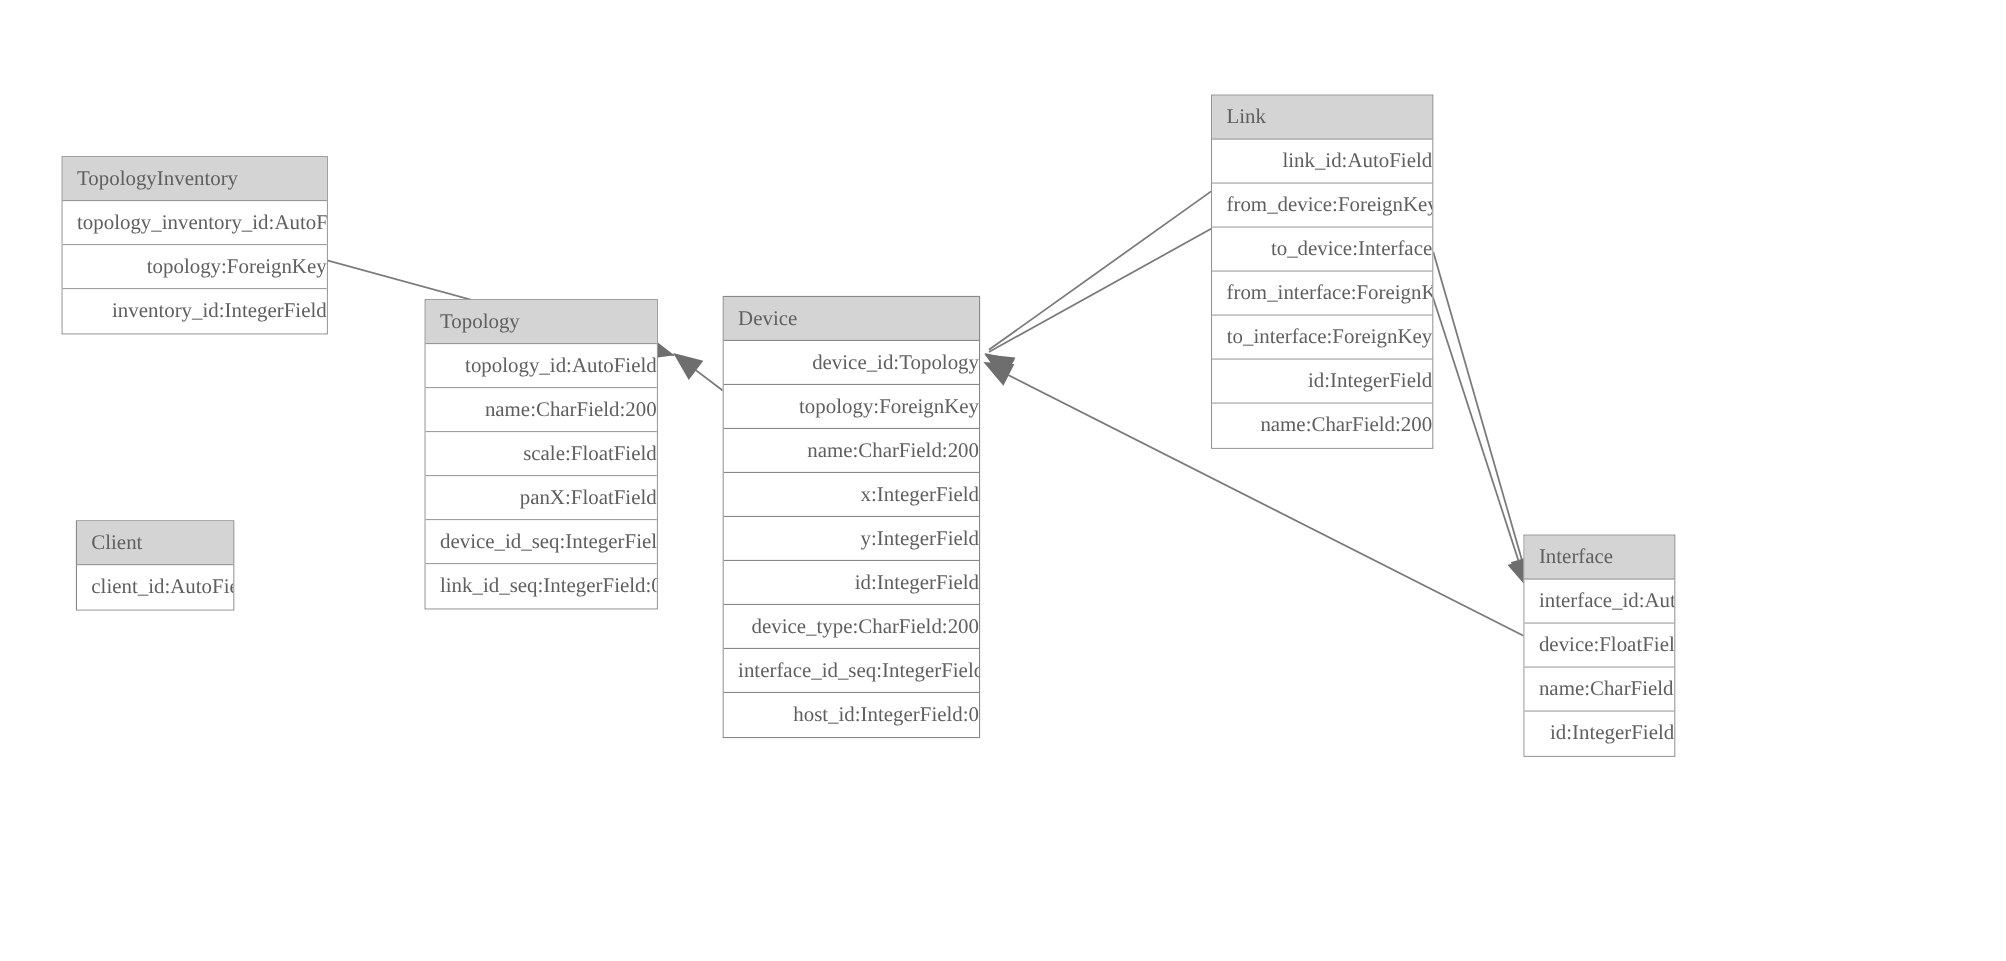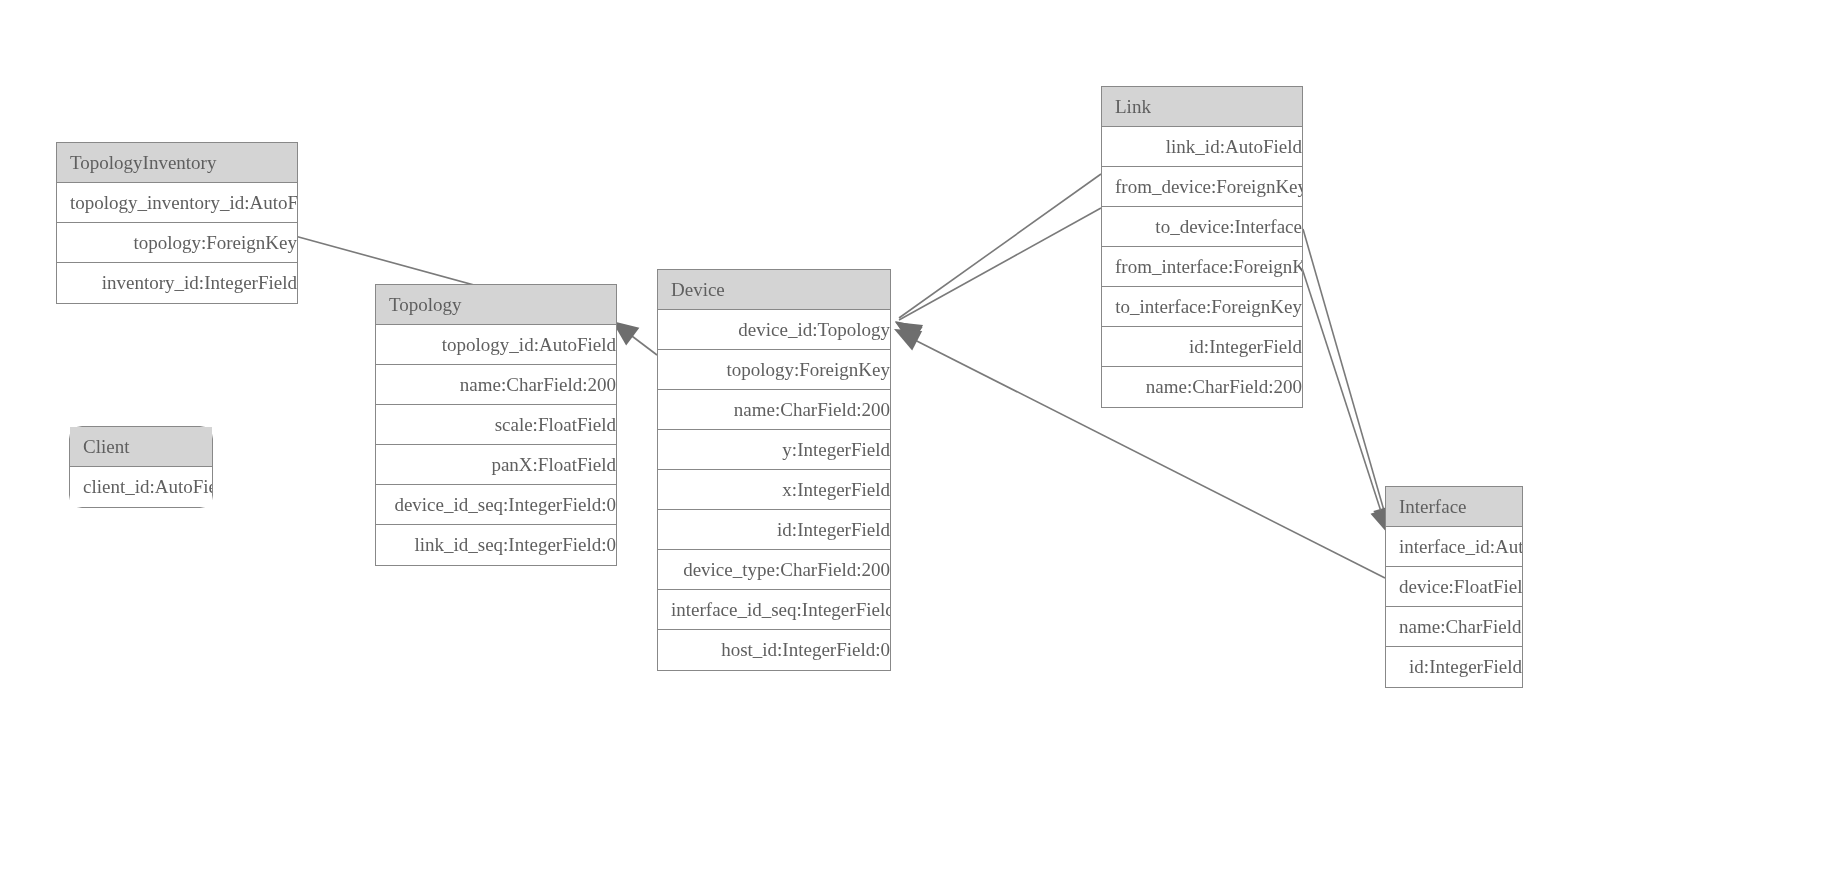--- a/index.html
+++ b/index.html
@@ -80,40 +80,40 @@
       <polygon points="0,0 -26,-11 -26,11" fill="#6e6e6e" transform="translate(1389,535) rotate(72)"></polygon>
     </svg>
 
   <div id="entities">
       <div class="entity" style="left: 20px; top: 142px; width: 242px; margin-left: 36px;">
         <div class="entity-header">TopologyInventory</div>
         <div class="entity-row">topology_inventory_id:AutoField</div>
         <div class="entity-row">topology:ForeignKey</div>
         <div class="entity-row">inventory_id:IntegerField</div>
       </div>
-      <div class="entity" style="left: 69px; top: 426px; width: 144px; border-radius: 13px;">
+      <div class="entity" style="left: 69px; top: 473px; width: 144px;">
         <div class="entity-header">Client</div>
         <div class="entity-row">client_id:AutoField</div>
       </div>
-      <div class="entity" style="left: 375px; top: 272px; width: 242px; margin-top: 12px;">
+      <div class="entity" style="left: 386px; top: 272px; width: 212px;">
         <div class="entity-header">Topology</div>
         <div class="entity-row">topology_id:AutoField</div>
         <div class="entity-row">name:CharField:200</div>
         <div class="entity-row">scale:FloatField</div>
         <div class="entity-row">panX:FloatField</div>
         <div class="entity-row">device_id_seq:IntegerField:0</div>
         <div class="entity-row">link_id_seq:IntegerField:0</div>
       </div>
       <div class="entity" style="left: 657px; top: 269px; width: 234px;">
         <div class="entity-header">Device</div>
         <div class="entity-row">device_id:Topology</div>
         <div class="entity-row">topology:ForeignKey</div>
         <div class="entity-row">name:CharField:200</div>
+        <div class="entity-row">x:IntegerField</div>
         <div class="entity-row">y:IntegerField</div>
-        <div class="entity-row">x:IntegerField</div>
         <div class="entity-row">id:IntegerField</div>
         <div class="entity-row">device_type:CharField:200</div>
         <div class="entity-row">interface_id_seq:IntegerField:0</div>
         <div class="entity-row">host_id:IntegerField:0</div>
       </div>
       <div class="entity" style="left: 1101px; top: 86px; width: 202px;">
         <div class="entity-header">Link</div>
         <div class="entity-row">link_id:AutoField</div>
         <div class="entity-row">from_device:ForeignKey</div>
         <div class="entity-row">to_device:Interface</div>

